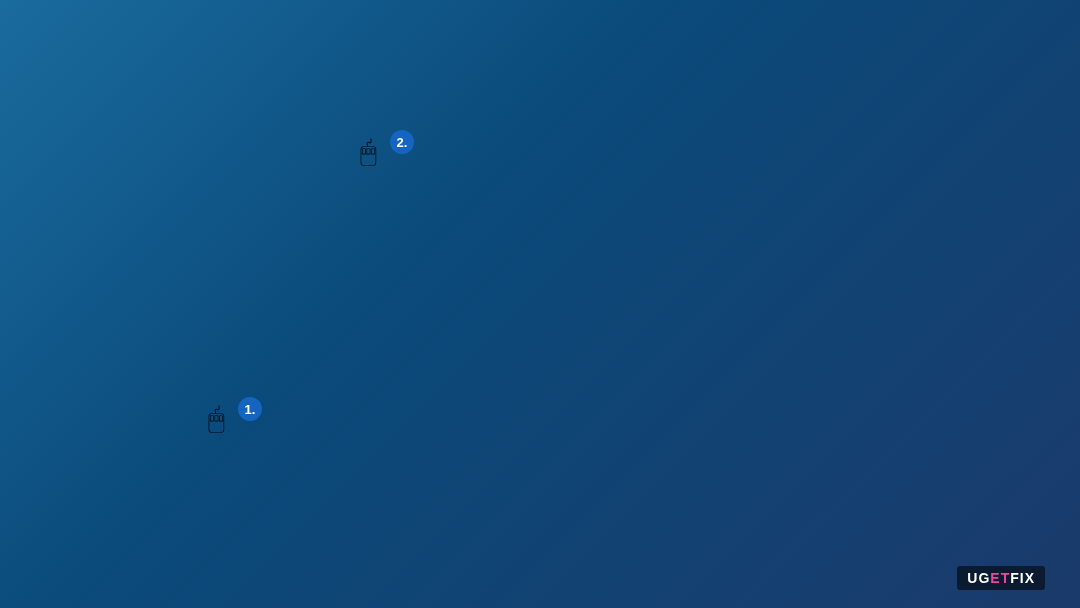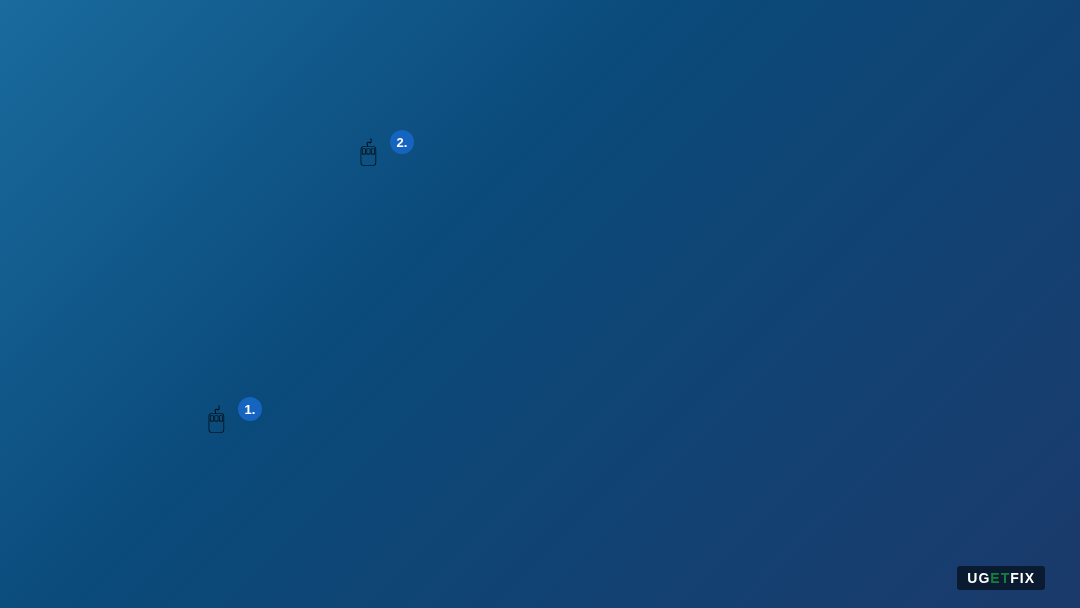--- a/index.html
+++ b/index.html
@@ -463,16 +463,16 @@
     <div style="font-size:28px;line-height:1;">🖱</div>
     <div style="position:absolute;top:-8px;left:30px;width:24px;height:24px;background:#1565C0;color:white;border-radius:50%;display:flex;align-items:center;justify-content:center;font-size:13px;font-weight:bold;">1.</div>
   </div>
 
   <div style="position:absolute; left:360px; top:138px; pointer-events:none;">
     <div style="font-size:28px;line-height:1;">🖱</div>
     <div style="position:absolute;top:-8px;left:30px;width:24px;height:24px;background:#1565C0;color:white;border-radius:50%;display:flex;align-items:center;justify-content:center;font-size:13px;font-weight:bold;">2.</div>
   </div>
 
   <div style="position:absolute;bottom:18px;right:35px;background:rgba(0,0,0,0.55);color:white;font-size:14px;font-weight:bold;padding:4px 10px;border-radius:3px;letter-spacing:1px;">
-    UG<span style="color:#15803d;text-align:right;">ET</span>FIX
+    UG<span style="color:#ec4899;text-align:right;">ET</span>FIX
   </div>
 
 </div>
 
 </body></html>

